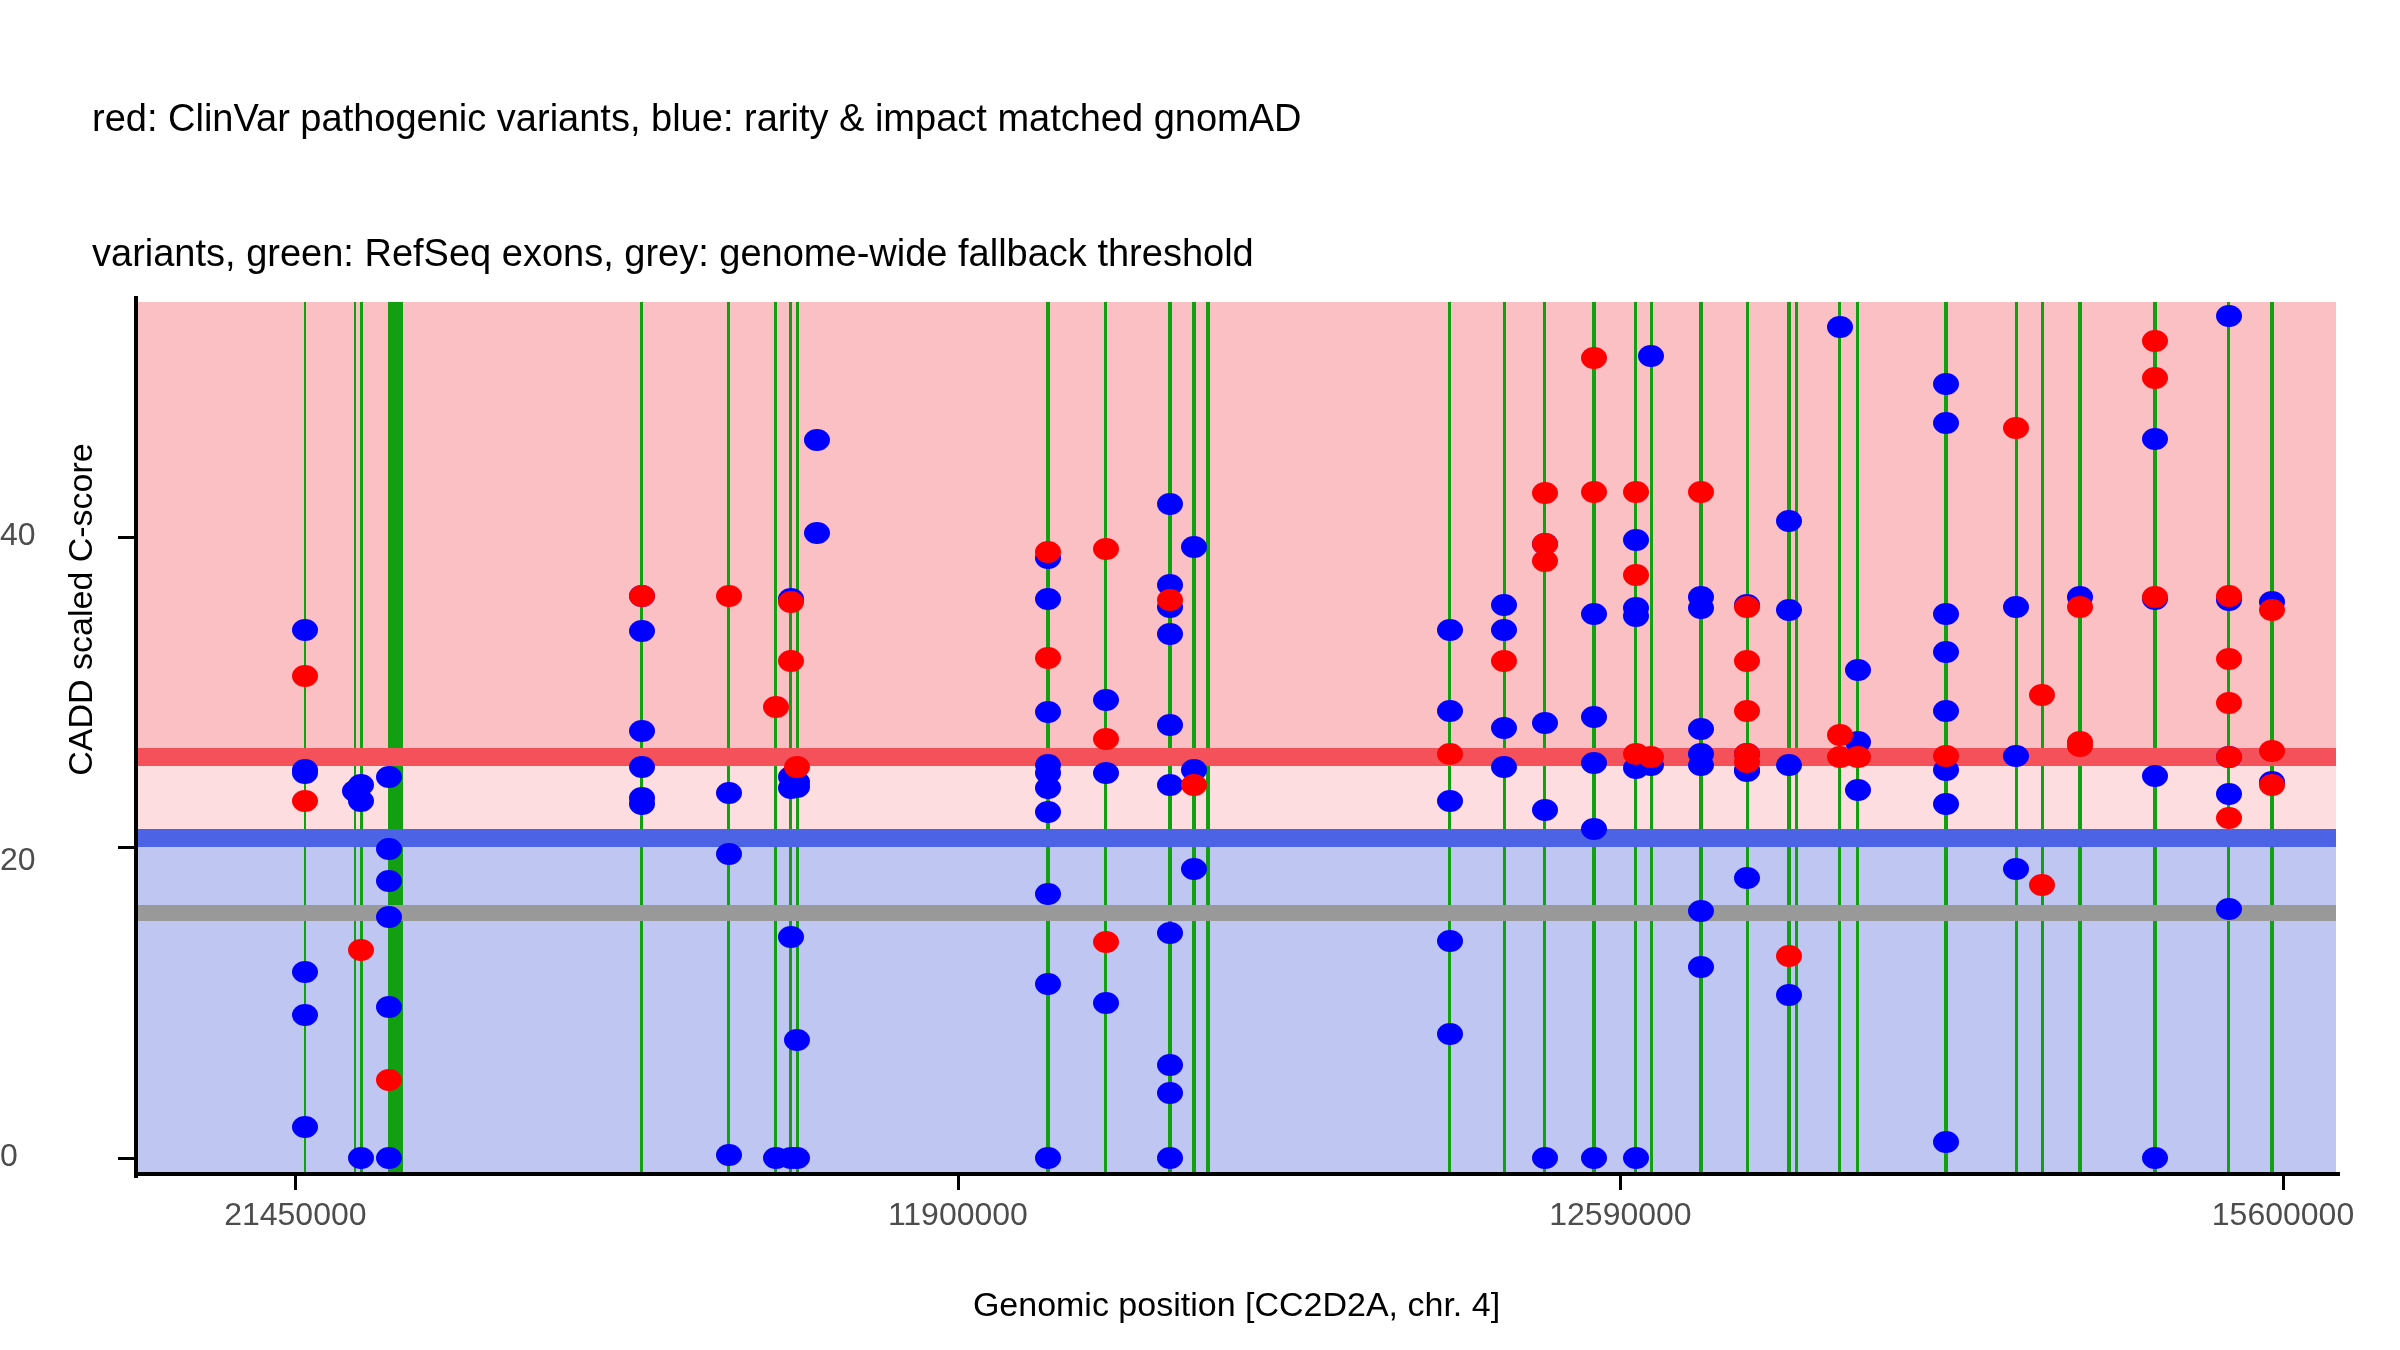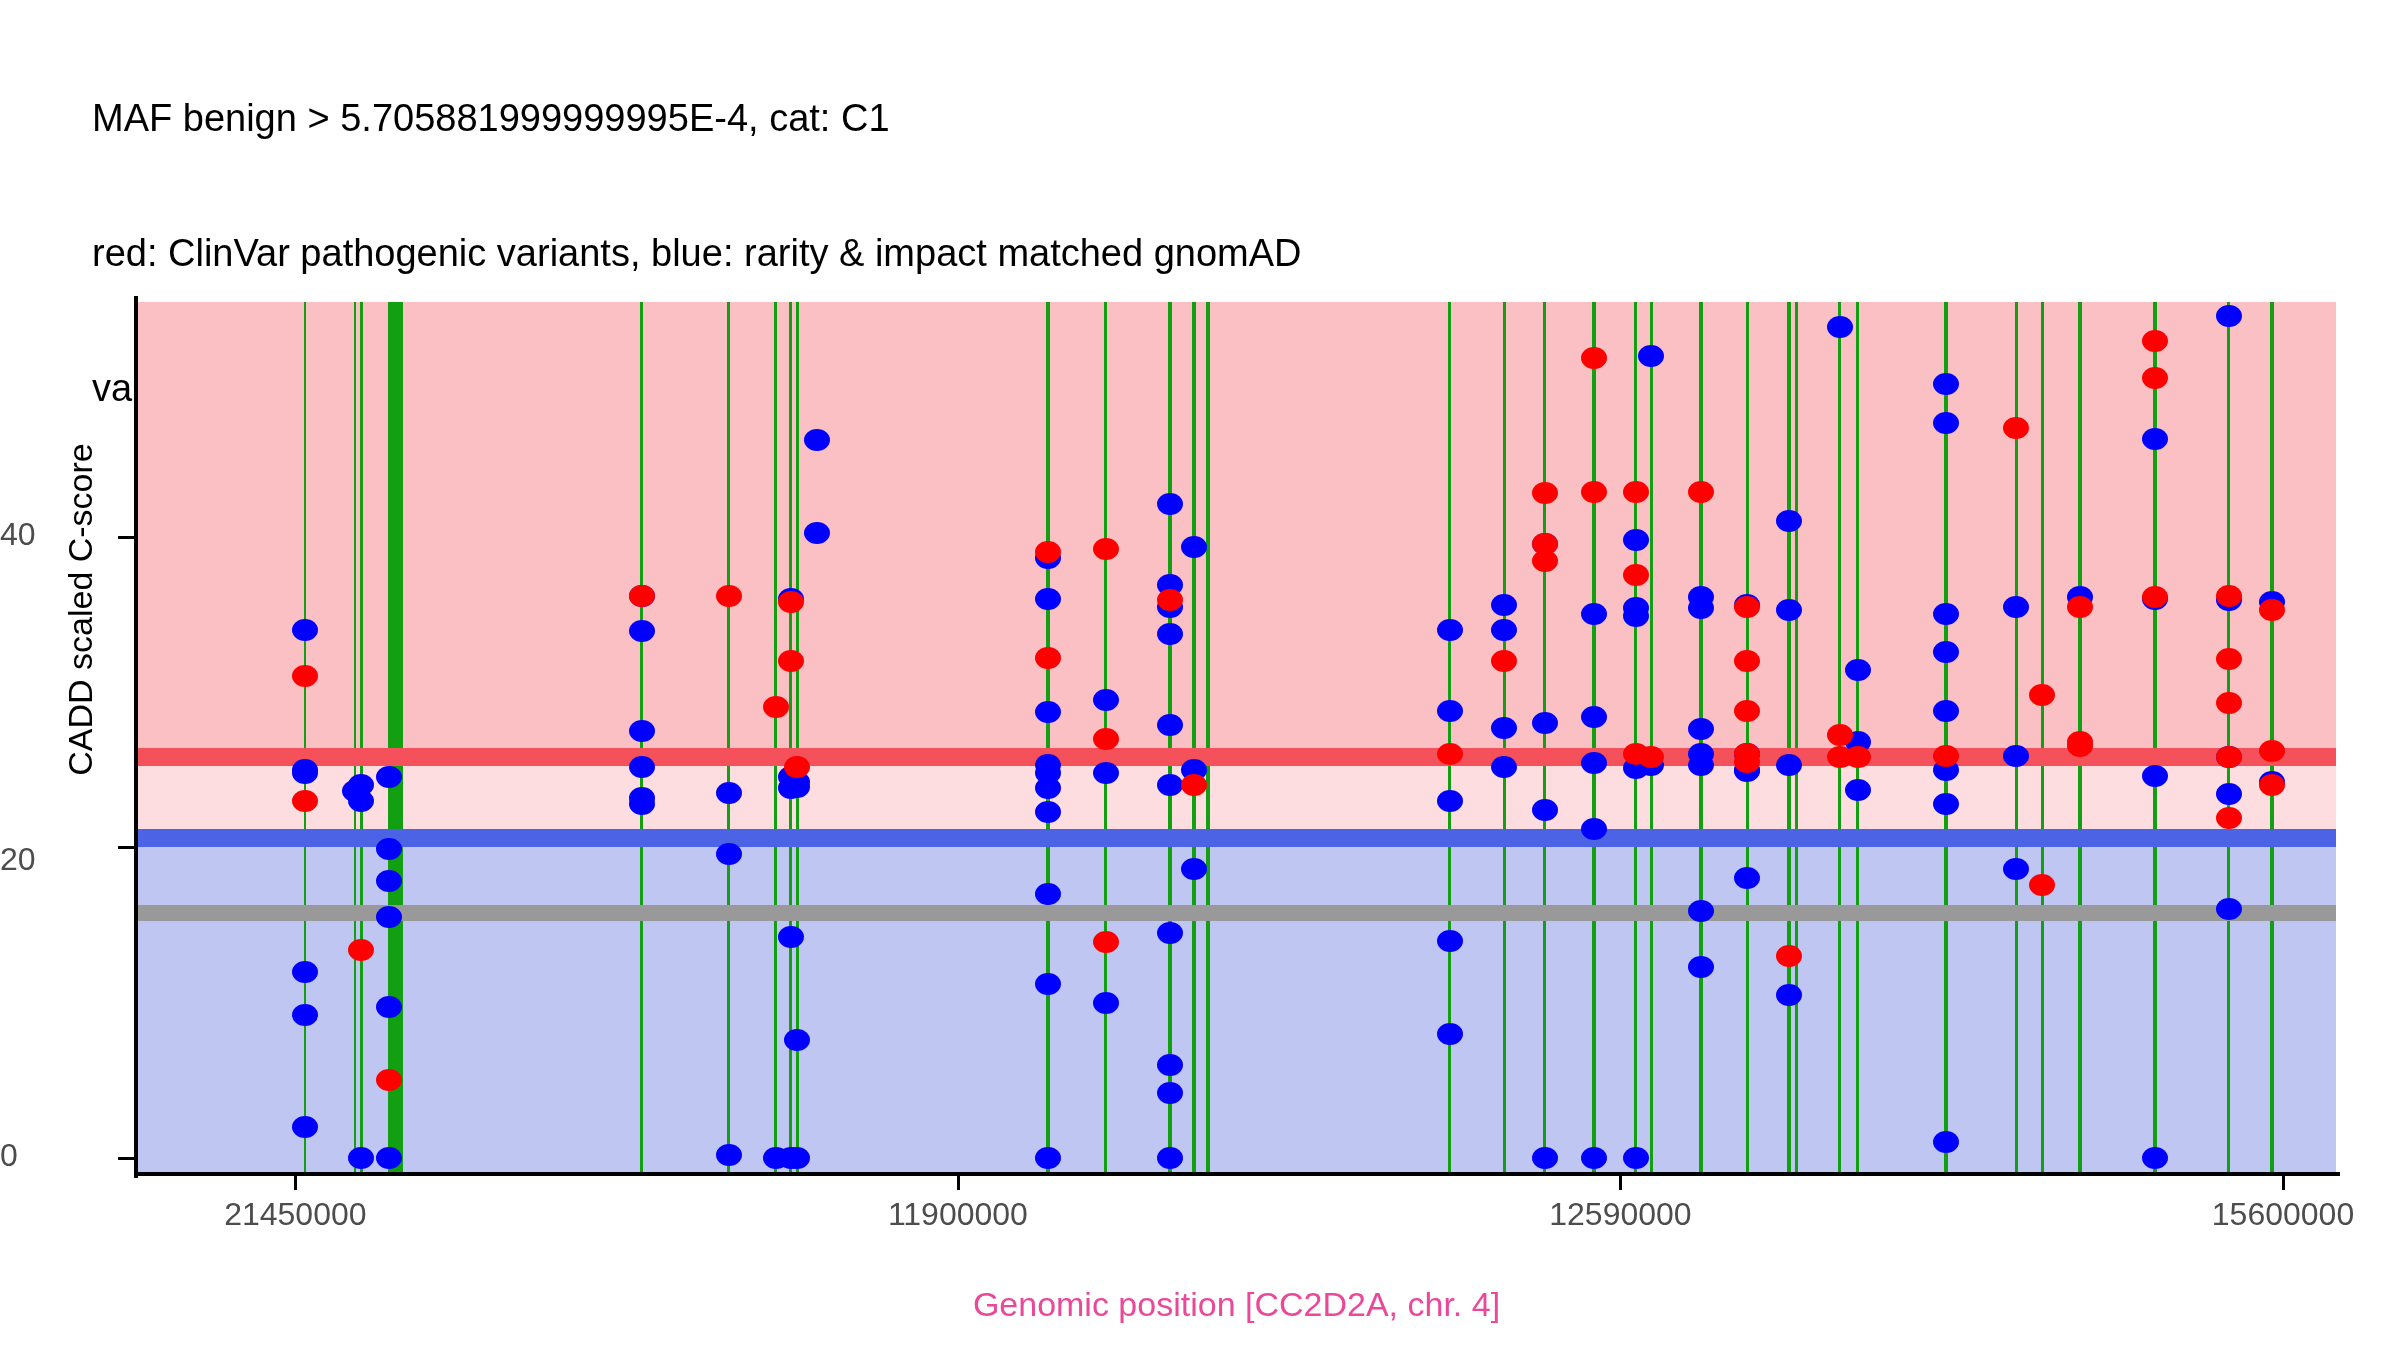--- a/index.html
+++ b/index.html
@@ -17,21 +17,21 @@
   #ylab{
     position:absolute;
     left:-200px; top:590px;
     width:560px; text-align:center;
     font-size:34px;color:#000;
     transform:rotate(-90deg);
     transform-origin:center center;
   }
   #xlab{
     position:absolute;left:137px;top:1285px;width:2199px;
-    text-align:center;font-size:34px;color:#ec4899;
+    text-align:center;font-size:34px;color:#000000;
   }
 
   
   #panel{
     position:absolute;left:137px;top:302px;width:2199px;height:870px;
     background:#ffffff;overflow:hidden;
   }
   .band{position:absolute;left:0;width:100%;}
   .vline{position:absolute;top:0;height:100%;background:#12a012;}
   .hline{position:absolute;left:0;width:100%;}
@@ -48,21 +48,20 @@
   .xtick{position:absolute;top:1176px;width:3px;height:14px;background:#000;}
   .xtick-lab{position:absolute;top:1196px;font-size:32px;color:#4d4d4d;text-align:center;width:300px;margin-left:-150px;}
   .ylab-wrap{position:absolute;left:0;width:110px;font-size:32px;color:#4d4d4d;}
 </style>
 </head>
 <body>
 
 <div id="root">
 
   <div id="title">
-    <div>MAF benign &gt; 5.705881999999995E-4, cat: C1</div>
     <div>red: ClinVar pathogenic variants, blue: rarity &amp; impact matched gnomAD</div>
     <div>variants, green: RefSeq exons, grey: genome-wide fallback threshold</div>
   </div>
 
   <div id="ylab">CADD scaled C-score</div>
 
   <div id="panel">
       <div class="band" style="top: 0px; height: 455.196px; background: rgb(250, 192, 196);"></div>
       <div class="band" style="top: 455.196px; height: 80.475px; background: rgb(253, 221, 224);"></div>
       <div class="band" style="top: 535.671px; height: 334.329px; background: rgb(192, 198, 242);"></div>

